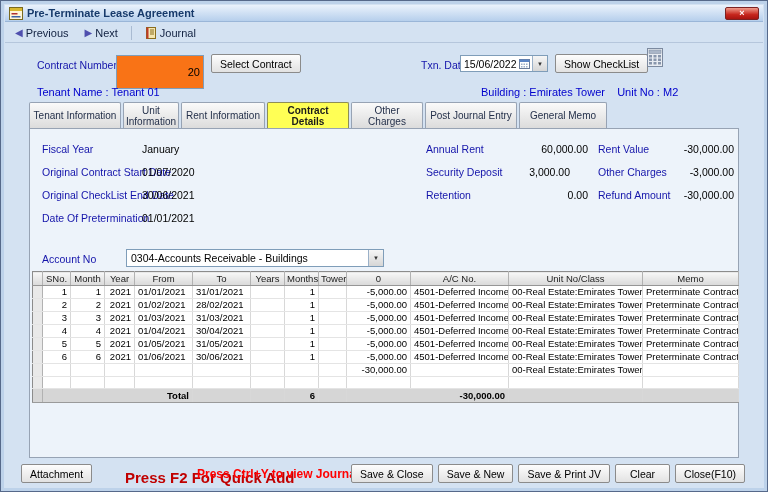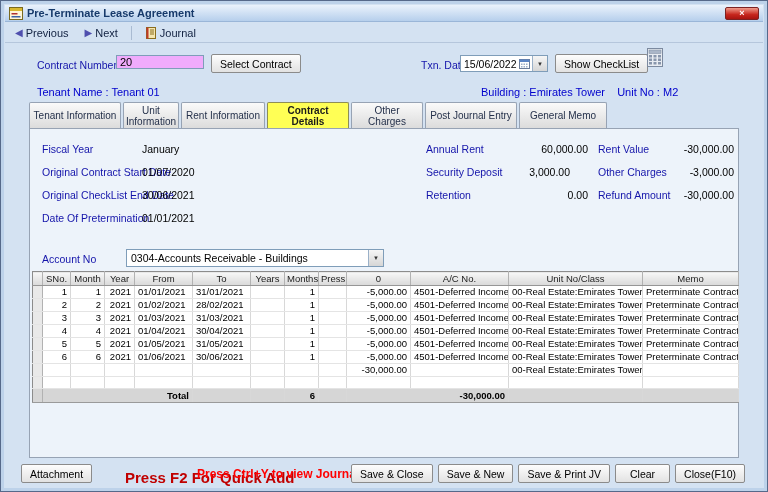--- a/index.html
+++ b/index.html
@@ -35,22 +35,22 @@
     border:1px solid transparent; padding:1px 6px; font-size:11px; cursor:pointer; color:#102040;
   }
   .arrow-icon { color:#4f4fae; font-size:10px; line-height:10px; }
   .tb-sep { width:1px; height:14px; background:#a9bbd2; margin:0 4px; }
   
   .client { position:absolute; top:43px; left:4px; right:4px; bottom:4px; }
   .lbl { position:absolute; color:#1414aa; font-size:10.5px; white-space:nowrap; }
   .val { position:absolute; color:#000; font-size:10.5px; white-space:nowrap; }
   .info { position:absolute; color:#0000cc; font-size:11px; white-space:pre; }
   .textbox {
-    position:absolute; background:#f0abfc; border:1px solid #7f9db9;
-    font-size:11px; padding:1px 3px; height:14px;
+    position:absolute; background:#f97316; border:1px solid #7f9db9;
+    font-size:11px; padding:1px 3px; height:34px;text-align:right;
   }
   .btn {
     background:linear-gradient(#fdfdfd,#e2e2e2); border:1px solid #8b8b8b; border-radius:2px;
     font-size:10.5px; height:19px; padding:0 8px; cursor:pointer; white-space:nowrap;
   }
   .btn.abs { position:absolute; }
   .datebox {
     position:absolute; display:flex; align-items:center; background:#fff;
     border:1px solid #7f9db9; height:17px; padding-left:3px;
   }
@@ -271,21 +271,21 @@
           <thead>
             <tr>
                 <th></th>
                 <th>SNo.</th>
                 <th>Month</th>
                 <th>Year</th>
                 <th>From</th>
                 <th>To</th>
                 <th>Years</th>
                 <th>Months</th>
-                <th>Press</th>
+                <th>Tower</th>
                 <th>0</th>
                 <th>A/C No.</th>
                 <th>Unit No/Class</th>
                 <th>Memo</th>
               </tr>
           </thead>
           <tbody>
               <tr>
                 <td></td>
                 <td>1</td>

